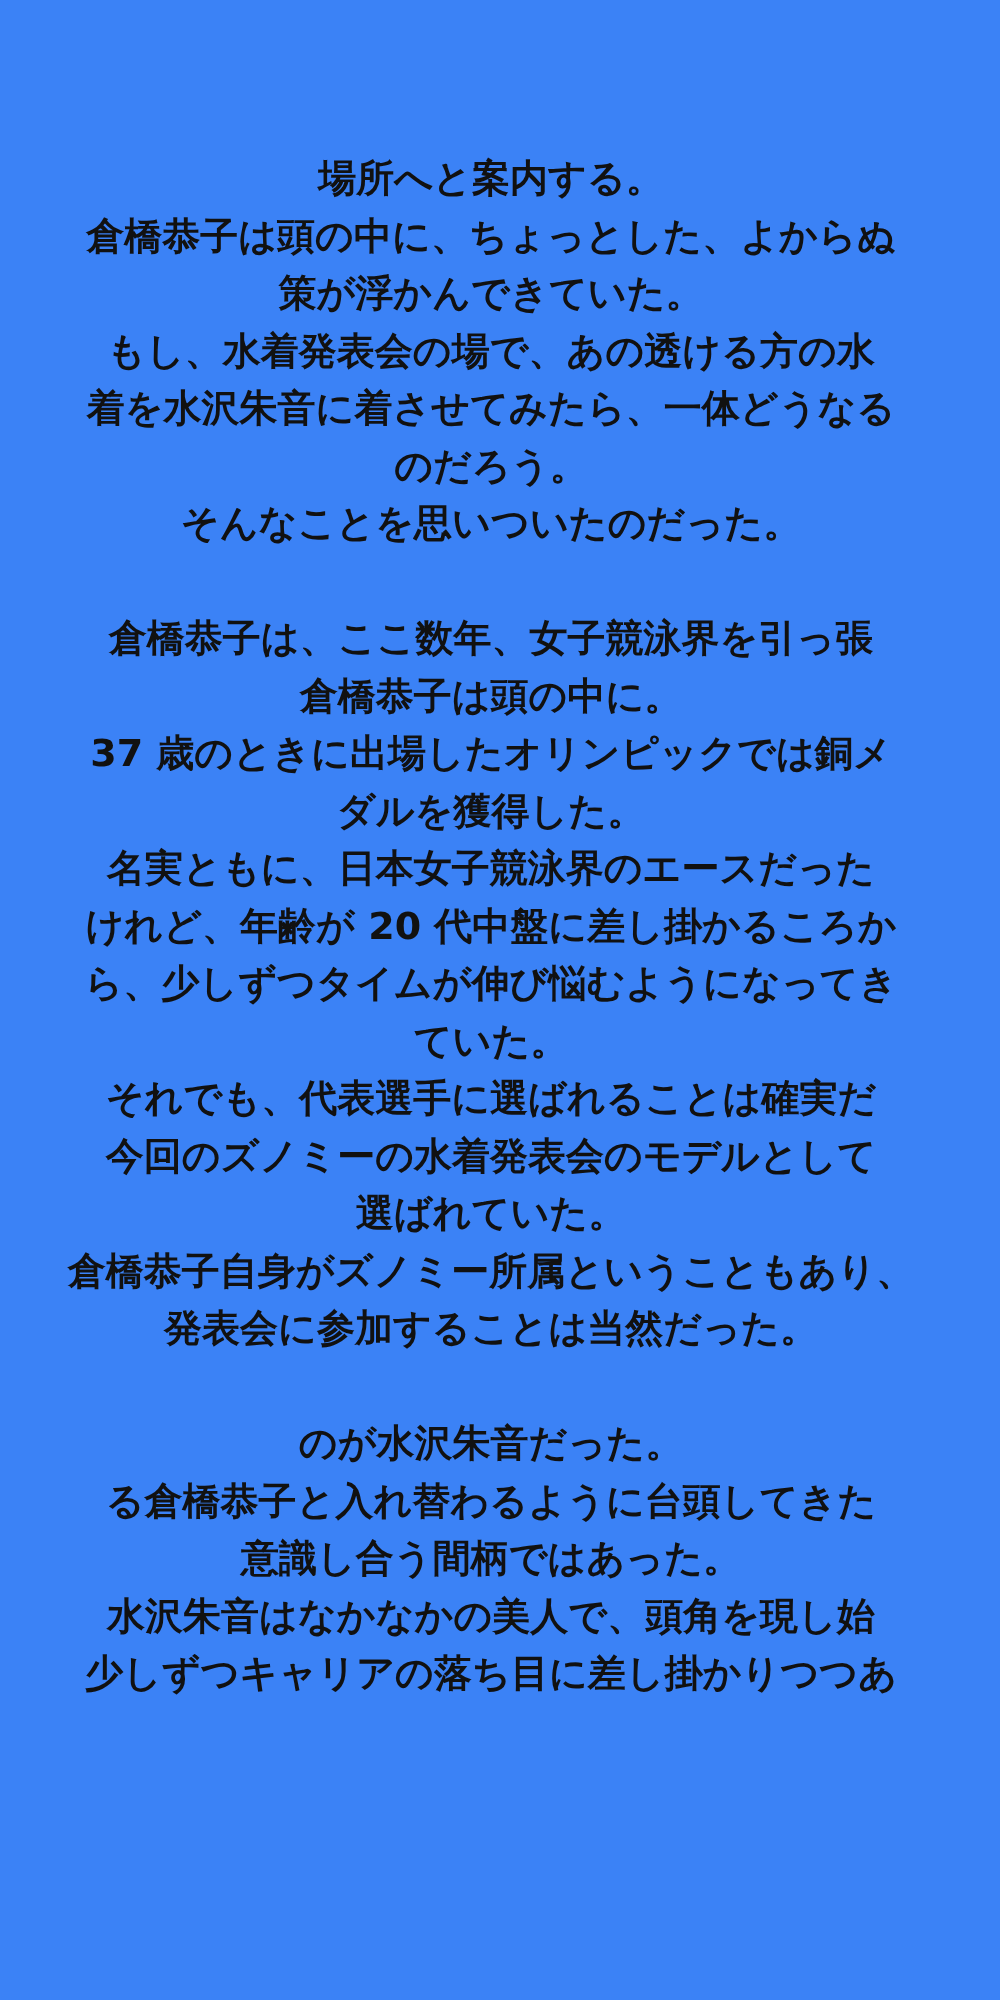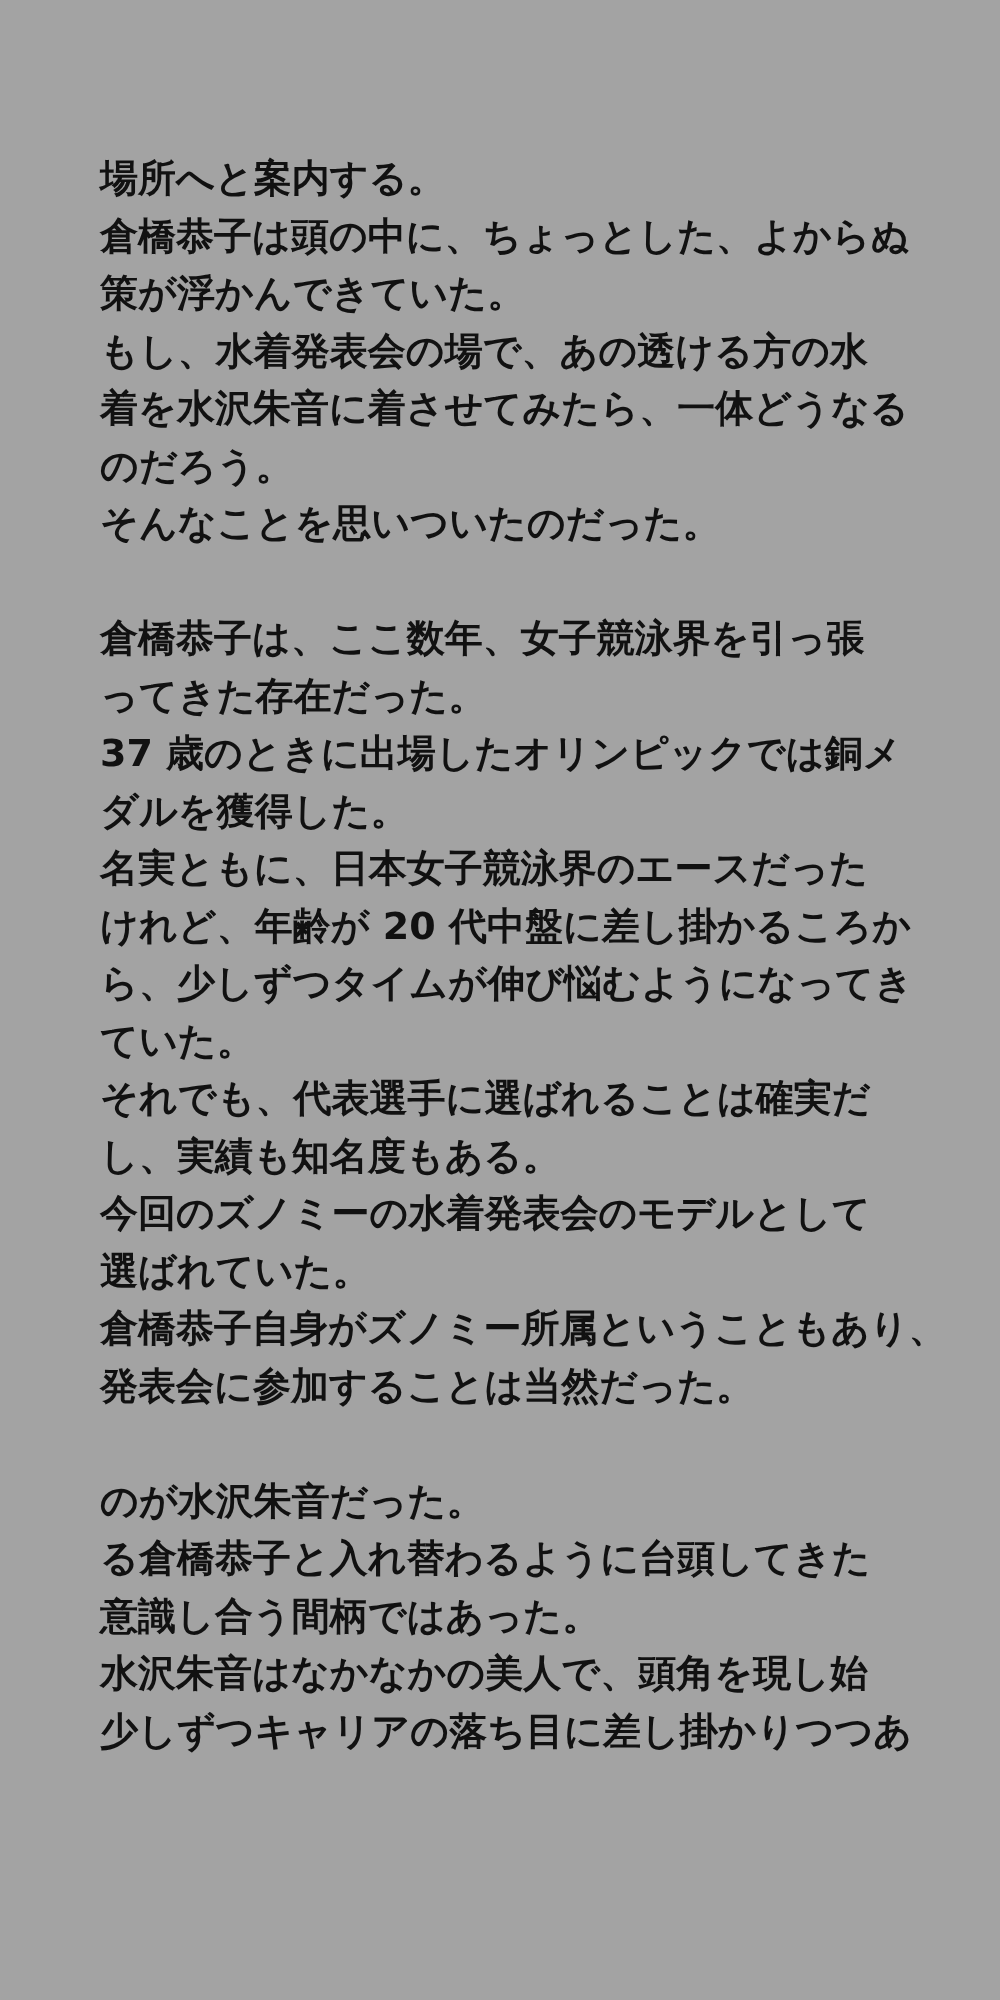--- a/index.html
+++ b/index.html
@@ -9,22 +9,23 @@
   }
   body {
     width: 1000px;
     height: 2000px;
     overflow: hidden;
   }
   .page {
     box-sizing: border-box;
     width: 1000px;
     height: 2000px;
-    padding: 150px 80px 0 100px;
-    background: #a3a3a3;
+    padding: 150px 80px 0 62px;
+    background: #3b82f6;
+    text-align: center;
   }
   .line {
     font-family: "DejaVu Sans", sans-serif;
     font-size: 38px;
     font-weight: 600;
     color: #111111;
     line-height: 57.5px;
     height: 57.5px;
     letter-spacing: 0;
     white-space: nowrap;
@@ -37,29 +38,28 @@
 <div class="page">
   <div class="line">場所へと案内する。</div>
   <div class="line">倉橋恭子は頭の中に、ちょっとした、よからぬ</div>
   <div class="line">策が浮かんできていた。</div>
   <div class="line">もし、水着発表会の場で、あの透ける方の水</div>
   <div class="line">着を水沢朱音に着させてみたら、一体どうなる</div>
   <div class="line">のだろう。</div>
   <div class="line">そんなことを思いついたのだった。</div>
   <div class="line"></div>
   <div class="line">倉橋恭子は、ここ数年、女子競泳界を引っ張</div>
-  <div class="line">ってきた存在だった。</div>
+  <div class="line">倉橋恭子は頭の中に。</div>
   <div class="line">37 歳のときに出場したオリンピックでは銅メ</div>
   <div class="line">ダルを獲得した。</div>
   <div class="line">名実ともに、日本女子競泳界のエースだった</div>
   <div class="line">けれど、年齢が 20 代中盤に差し掛かるころか</div>
   <div class="line">ら、少しずつタイムが伸び悩むようになってき</div>
   <div class="line">ていた。</div>
   <div class="line">それでも、代表選手に選ばれることは確実だ</div>
-  <div class="line">し、実績も知名度もある。</div>
   <div class="line">今回のズノミーの水着発表会のモデルとして</div>
   <div class="line">選ばれていた。</div>
   <div class="line">倉橋恭子自身がズノミー所属ということもあり、</div>
   <div class="line">発表会に参加することは当然だった。</div>
   <div class="line"></div>
   <div class="line">のが水沢朱音だった。</div>
   <div class="line">る倉橋恭子と入れ替わるように台頭してきた</div>
   <div class="line">意識し合う間柄ではあった。</div>
   <div class="line">水沢朱音はなかなかの美人で、頭角を現し始</div>
   <div class="line">少しずつキャリアの落ち目に差し掛かりつつあ</div>

